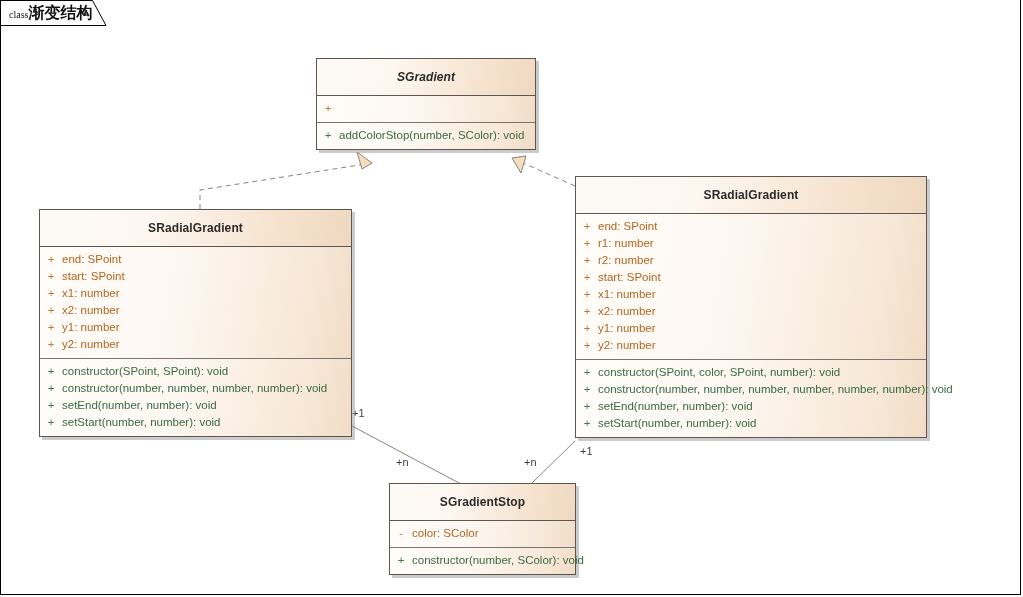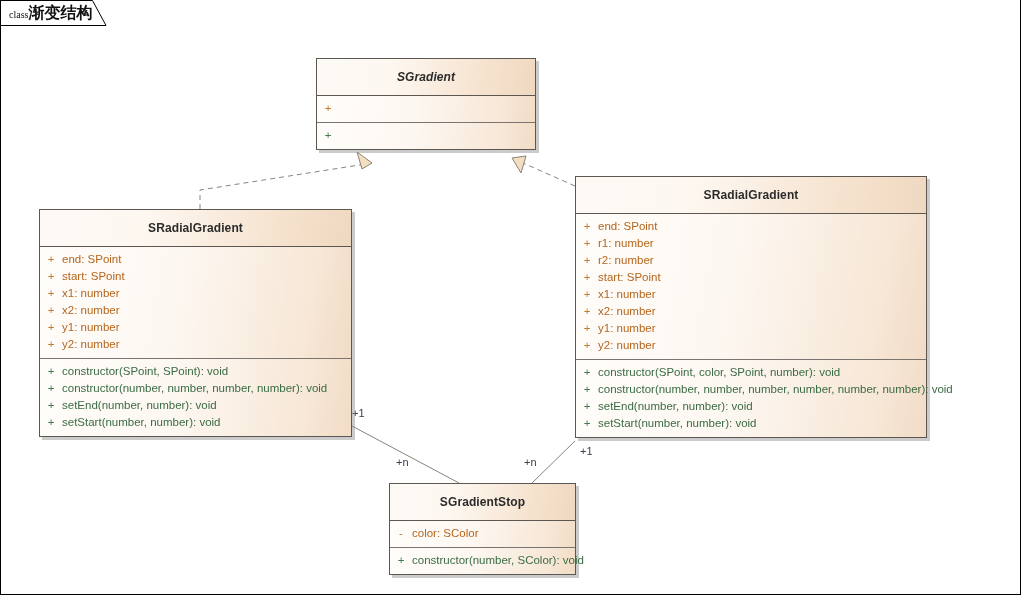--- a/index.html
+++ b/index.html
@@ -112,20 +112,21 @@
   <div class="uml-class" style="left:316px;top:58px;width:220px;">
     <div class="uml-header abstract">SGradient</div>
     <div class="uml-compartment">
       <div class="uml-row attr">
         <span class="uml-vis">+</span>
       </div>
     </div>
     <div class="uml-compartment">
       <div class="uml-row op">
         <span class="uml-vis">+</span>
+        <span class="uml-sig">addColorStop(number, SColor): void</span>
       </div>
     </div>
   </div>
 
   <div class="uml-class" style="left:39px;top:209px;width:313px;">
     <div class="uml-header">SRadialGradient</div>
     <div class="uml-compartment">
       <div class="uml-row attr">
         <span class="uml-vis">+</span>
         <span class="uml-sig">end: SPoint</span>

